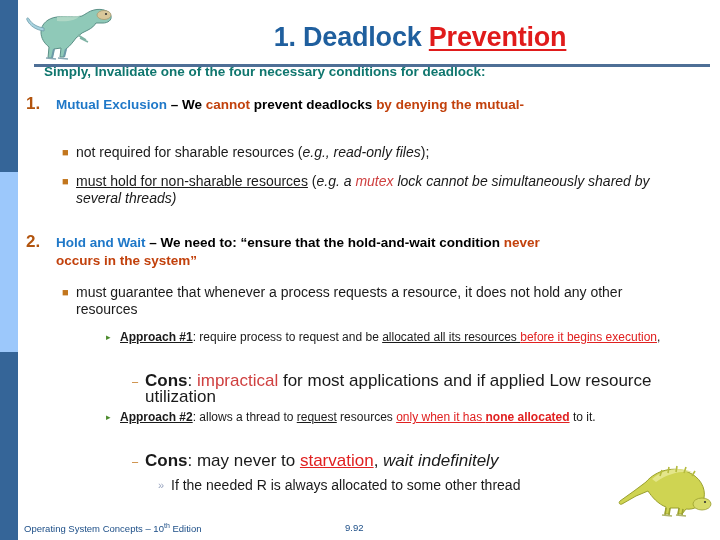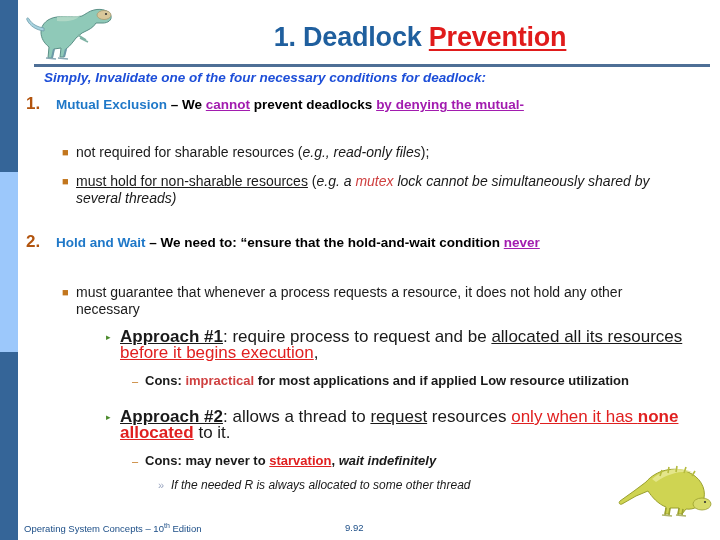--- a/index.html
+++ b/index.html
@@ -38,41 +38,40 @@
   .t-blue { color: #1f5f9e; }
   .t-red-u { color: #e01b1b; text-decoration: underline; text-decoration-thickness: 2px; text-underline-offset: 3px; }
 
   #title-rule {
     position: absolute; left: 34px; top: 64px;
     width: 676px; height: 3px;
     background: #4e6f96;
   }
 
   #subtitle {
-    position: absolute; left: 44px; top: 70px;
+    position: absolute; left: 44px; top: 64px;
     font-size: 13.5px; font-weight: bold;
-    color: #1d4ed8;
+    color: #0f766e;
     white-space: nowrap;
-    font-style: italic;
   }
 
   
   .num-item { position: absolute; }
   .num {
     position: absolute; left: 0; top: -2px;
     font-size: 17px; font-weight: bold; color: #b2540e;
   }
   .num-text {
     margin-left: 30px;
     font-size: 13.5px; font-weight: bold;
     line-height: 18px;
     color: #000;
   }
   .c-blue { color: #1f78c8; }
-  .c-red  { color: #a21caf; text-decoration: underline; }
+  .c-red  { color: #c2410c; }
   .c-black{ color: #000000; }
   .c-dred { color: #cf4040; }
 
   
   .sq-item { position: absolute; display: flex; }
   .sq-mark {
     width: 14px; flex: 0 0 14px;
     color: #c2761d; font-size: 11px; line-height: 17px;
   }
   .sq-body {
@@ -80,39 +79,39 @@
   }
   .u  { text-decoration: underline; }
   .it { font-style: italic; }
 
   
   .ar-item { position: absolute; display: flex; }
   .ar-mark {
     width: 14px; flex: 0 0 14px;
     color: #4a8a2a; font-size: 9px; line-height: 17px;
   }
-  .ar-body { font-size: 17px; line-height: 16px; color: #1a1a1a; }
+  .ar-body { font-size: 12px; line-height: 16px; color: #1a1a1a; }
   .ar-body b { font-weight: bold; }
   .red-u { color: #e02020; text-decoration: underline; }
 
   
   .da-item { position: absolute; display: flex; }
   .da-mark {
     width: 13px; flex: 0 0 13px;
     color: #c2761d; font-size: 11px; line-height: 16px;
   }
-  .da-body { font-size: 13px; line-height: 16px; color: #1a1a1a; font-weight: bold; }
+  .da-body { font-size: 17px; line-height: 16px; color: #1a1a1a; }
 
   
   .rq-item { position: absolute; display: flex; }
   .rq-mark {
     width: 13px; flex: 0 0 13px;
     color: #9aa6c0; font-size: 11px; line-height: 16px;
   }
-  .rq-body { font-size: 12px; line-height: 16px; color: #1a1a1a; font-style: italic; }
+  .rq-body { font-size: 14px; line-height: 16px; color: #1a1a1a; }
   .foot {
     position: absolute; top: 522px;
     font-size: 9.5px; color: #1c4e87;
     white-space: nowrap;
   }
   #foot-left  { left: 24px; }
   #foot-mid   { left: 345px; }
   #foot-right { left: 493px; }
   .sup { font-size: 7px; vertical-align: super; }
 
@@ -165,26 +164,27 @@
 
   <div class="sq-item" style="left:62px; top:173px; width:630px;">
     <span class="sq-mark">■</span>
     <span class="sq-body"><span class="u">must hold for non-sharable resources</span><span> (</span><span class="it">e.g. a </span><span class="it c-dred">mutex</span><span class="it"> lock cannot be simultaneously shared by several threads</span><span class="it">)</span></span>
   </div>
 
   <div class="num-item" style="left:26px; top:234px; width:660px;">
     <span class="num">2.</span>
     <div class="num-text">
       <span class="c-blue">Hold and Wait</span><span class="c-black"> – We need to: “ensure that the hold-and-wait condition </span><span class="c-red">never</span><br>
+      <span class="c-red">occurs in the system”</span>
     </div>
   </div>
 
   <div class="sq-item" style="left:62px; top:284px; width:620px;">
     <span class="sq-mark">■</span>
-    <span class="sq-body">must guarantee that whenever a process requests a resource, it does not hold any other necessary</span>
+    <span class="sq-body">must guarantee that whenever a process requests a resource, it does not hold any other resources</span>
   </div>
 
   <div class="ar-item" style="left:106px; top:329px; width:590px;">
     <span class="ar-mark">▸</span>
     <span class="ar-body"><b class="u">Approach #1</b><span>: require process to request and be </span><span class="u">allocated all its resources </span><span class="red-u">before it begins execution</span><span>,</span></span>
   </div>
 
   <div class="da-item" style="left:132px; top:373px; width:560px;">
     <span class="da-mark">–</span>
     <span class="da-body"><b>Cons</b><span>: </span><span class="c-dred">impractical</span><span> for most applications and if applied Low resource utilization</span></span>

